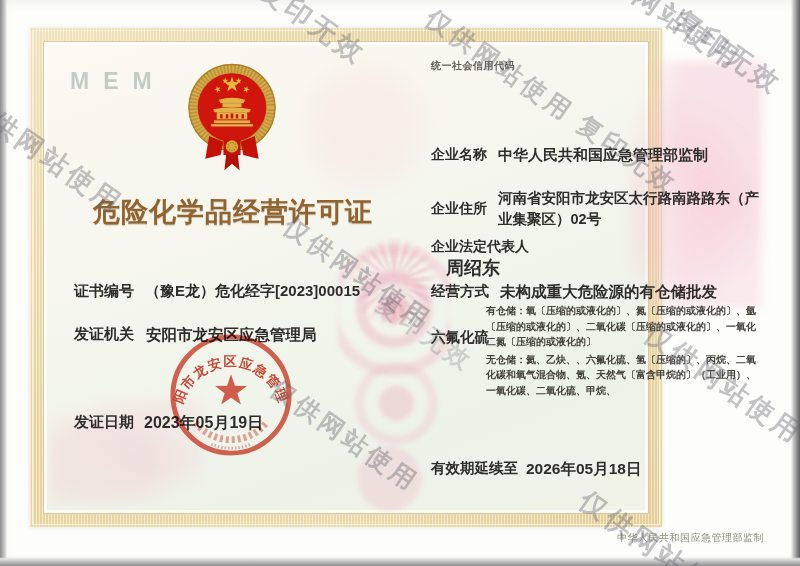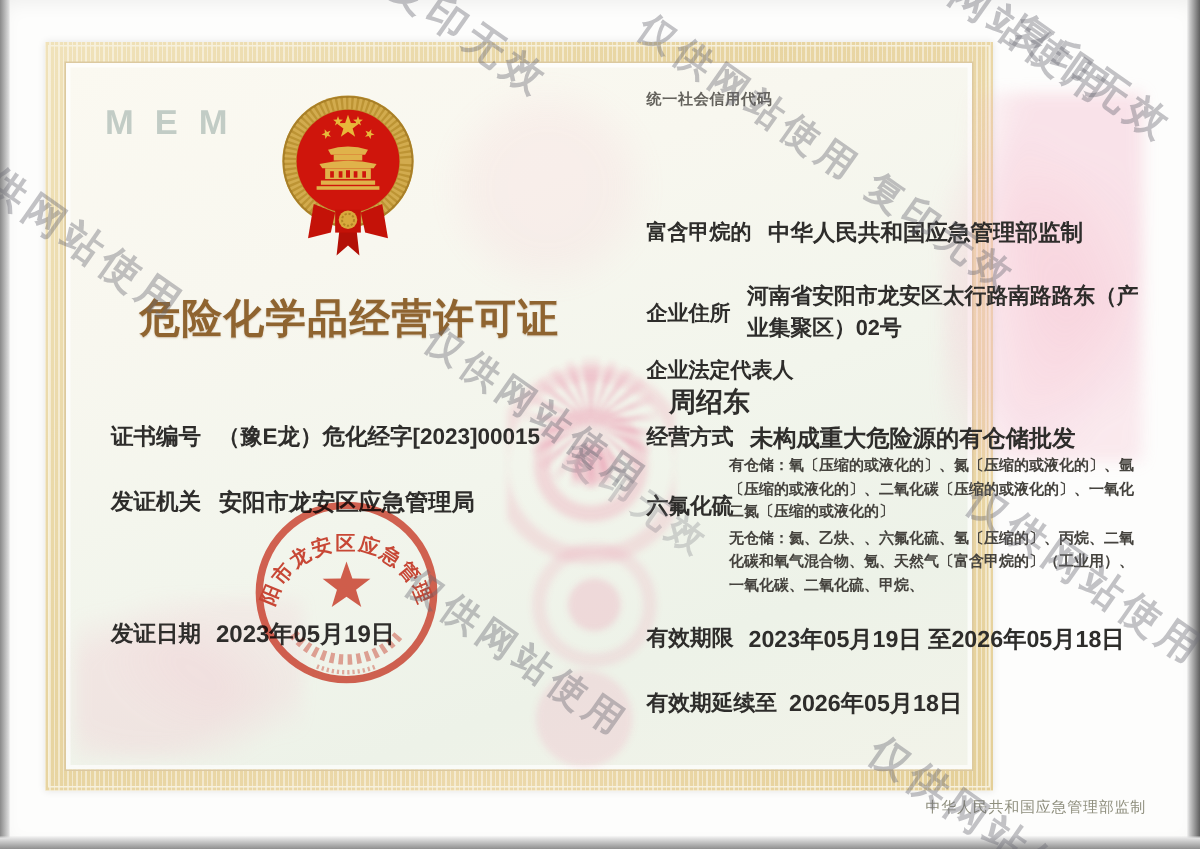--- a/index.html
+++ b/index.html
@@ -187,43 +187,39 @@
           <use href="#sealStar" transform="translate(66,62) scale(17)" fill="#d4402e" opacity="0.9"></use>
           <path d="M 30 94 A 46 46 0 0 0 102 94" fill="none" stroke="#d4402e" stroke-width="7" stroke-dasharray="3 3" opacity="0.5"></path>
           <path d="M 46 116 A 52 52 0 0 0 86 116" fill="none" stroke="#d4402e" stroke-width="3" stroke-dasharray="1.5 2" opacity="0.45"></path>
         </svg>
       </div>
 
       <div class="row r-credit">
         <span class="lbl">统一社会信用代码</span>
       </div>
       <div class="row r-name">
-        <span class="lbl">富含甲烷的</span>
+        <span class="lbl">企业名称</span>
         <span class="val">中华人民共和国应急管理部监制</span>
       </div>
       <div class="row r-addr">
         <span class="lbl">企业住所</span>
         <span class="val">河南省安阳市龙安区太行路南路路东（产业集聚区）02号</span>
       </div>
       <div class="row r-legal">
         <span class="lbl">企业法定代表人</span>
         <span class="val">周绍东</span>
       </div>
       <div class="row r-mode">
         <span class="lbl">经营方式</span>
         <span class="val">未构成重大危险源的有仓储批发</span>
       </div>
       <div class="lbl-scope">六氟化硫</div>
       <div class="scope">
         <p>有仓储：氧〔压缩的或液化的〕、氮〔压缩的或液化的〕、氩〔压缩的或液化的〕、二氧化碳〔压缩的或液化的〕、一氧化二氮〔压缩的或液化的〕</p>
         <p>无仓储：氦、乙炔、、六氟化硫、氢〔压缩的〕、丙烷、二氧化碳和氧气混合物、氪、天然气〔富含甲烷的〕（工业用）、一氧化碳、二氧化硫、甲烷、</p>
-      </div>
-      <div class="row r-valid">
-        <span class="lbl">有效期限</span>
-        <span class="val">2023年05月19日 至2026年05月18日</span>
       </div>
       <div class="row r-renew">
         <span class="lbl">有效期延续至</span>
         <span class="val">2026年05月18日</span>
       </div>
 
     </div>
   </div>
 
   <div class="footer">中华人民共和国应急管理部监制</div>

